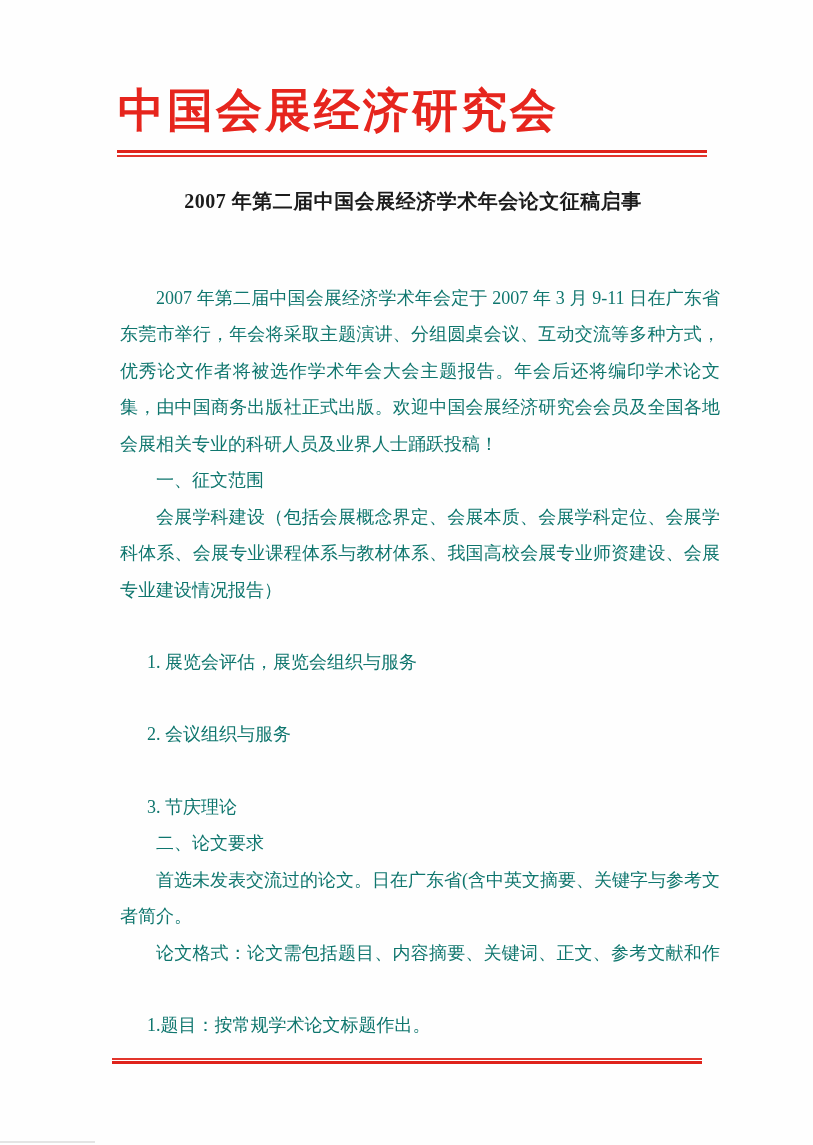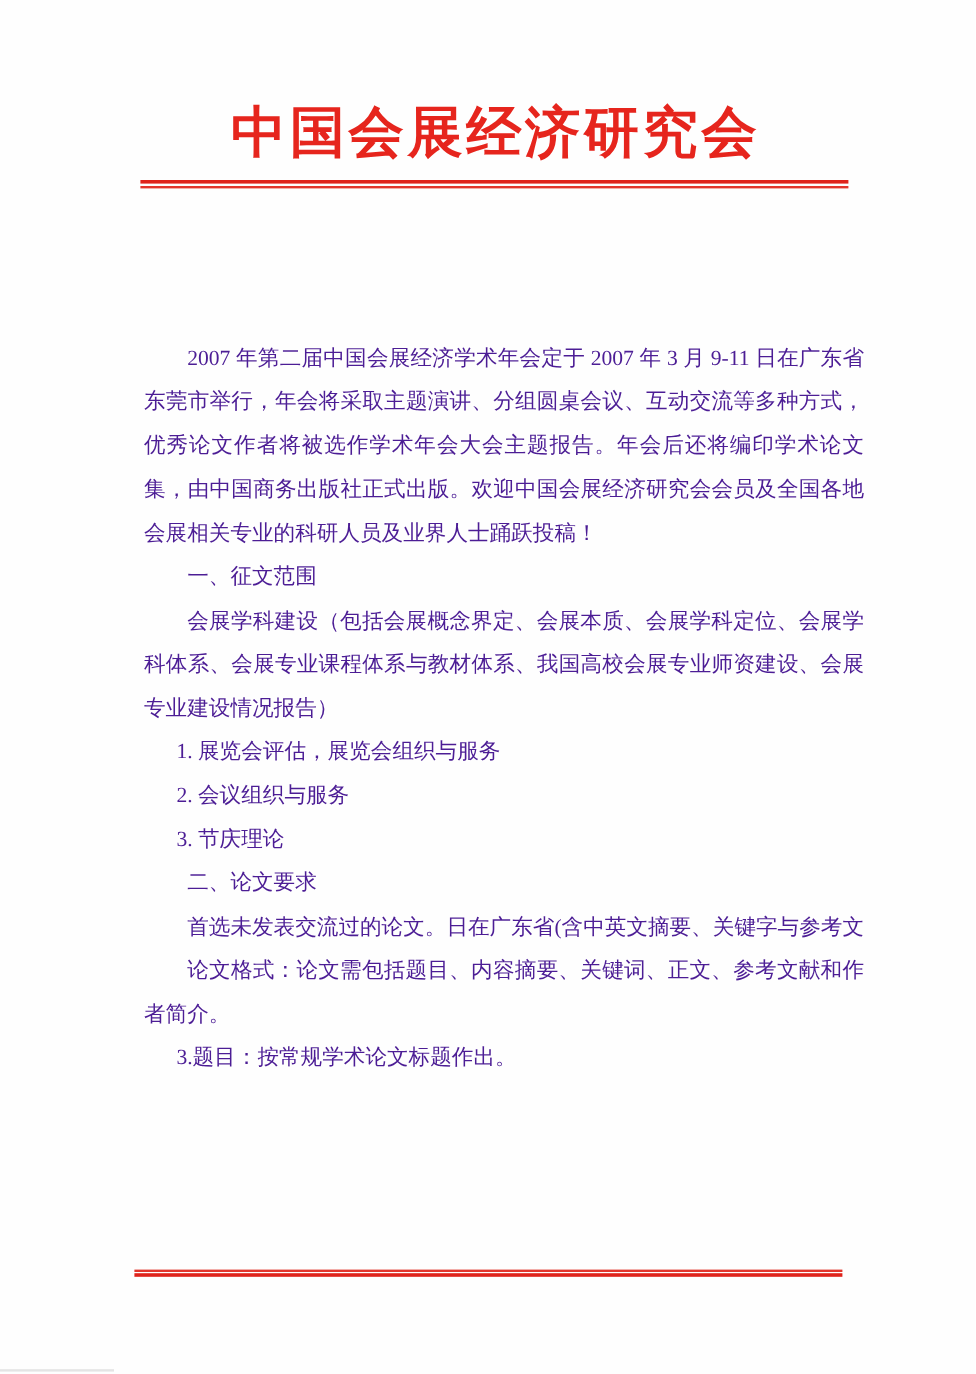--- a/index.html
+++ b/index.html
@@ -3,84 +3,85 @@
 <meta charset="utf-8">
 <style>
   html,body { margin:0; padding:0; background:#ffffff; }
   .page {
     position:relative; width:813px; height:1145px;
     background:#fefefe; overflow:hidden;
     font-family:"Liberation Serif","DejaVu Serif",serif;
   }
   .letterhead-title {
     position:absolute; left:118px; top:82px; width:590px;
-    text-align:center; font-size:46px; font-weight:bold;
+    font-size:46px; font-weight:bold;
     color:#e6251d; letter-spacing:3px; white-space:nowrap;
     line-height:58px;
   }
   .header-rule { position:absolute; left:117px; top:150px; width:590px; }
   .header-rule .thick { height:3px; background:#df231b; }
   .header-rule .thin  { height:2px; background:#e2352c; margin-top:2px; }
   .notice-title {
     position:absolute; left:118px; top:188px; width:590px;
     text-align:center; font-size:20px; font-weight:600;
     color:#1b1b1b; letter-spacing:0.5px; white-space:nowrap;
     line-height:26px;
   }
   .body-text {
     position:absolute; left:120px; top:280px; width:600px;
-    font-size:18px; color:#4c1d95;
+    font-size:18px; color:#0f766e;
   }
   .line {
     height:36.45px; line-height:36.45px;
     text-align:justify; white-space:nowrap;
   }
   .line.fill { white-space:normal; text-align-last:justify; overflow:hidden; }
   .line.end  { text-align-last:left; }
   .ind2  { text-indent:2em; }
-  .ind15 { text-indent:1.5em; }
+  .ind15 { text-indent:1.5em;margin-top:36px; }
   .footer-rule { position:absolute; left:112px; top:1058px; width:590px; }
   .footer-rule .thin  { height:2px; background:#e2352c; }
   .footer-rule .thick { height:3px; background:#df231b; margin-top:1px; }
   .scan-artifact {
     position:absolute; left:0; top:1141px; width:95px; height:2px;
     background:#e4e4e4;
   }
 </style>
 </head>
 <body>
 
 <div class="page">
 
   <div class="letterhead-title">中国会展经济研究会</div>
 
   <div class="header-rule">
     <div class="thick"></div>
     <div class="thin"></div>
   </div>
 
+  <div class="notice-title">2007 年第二届中国会展经济学术年会论文征稿启事</div>
 
   <div class="body-text">
     <div class="line fill ind2">2007 年第二届中国会展经济学术年会定于 2007 年 3 月 9-11 日在广东省</div>
     <div class="line fill">东莞市举行，年会将采取主题演讲、分组圆桌会议、互动交流等多种方式，</div>
     <div class="line fill">优秀论文作者将被选作学术年会大会主题报告。年会后还将编印学术论文</div>
     <div class="line fill">集，由中国商务出版社正式出版。欢迎中国会展经济研究会会员及全国各地</div>
     <div class="line end">会展相关专业的科研人员及业界人士踊跃投稿！</div>
     <div class="line end ind2">一、征文范围</div>
     <div class="line fill ind2">会展学科建设（包括会展概念界定、会展本质、会展学科定位、会展学</div>
     <div class="line fill">科体系、会展专业课程体系与教材体系、我国高校会展专业师资建设、会展</div>
     <div class="line end">专业建设情况报告）</div>
     <div class="line end ind15">1. 展览会评估，展览会组织与服务</div>
     <div class="line end ind15">2. 会议组织与服务</div>
     <div class="line end ind15">3. 节庆理论</div>
     <div class="line end ind2">二、论文要求</div>
     <div class="line fill ind2">首选未发表交流过的论文。日在广东省(含中英文摘要、关键字与参考文</div>
+    <div class="line end">者简介。</div>
     <div class="line fill ind2">论文格式：论文需包括题目、内容摘要、关键词、正文、参考文献和作</div>
-    <div class="line end">者简介。</div>
-    <div class="line end ind15">3.题目：按常规学术论文标题作出。</div>
+    <div class="line end ind15">1.题目：按常规学术论文标题作出。</div>
   </div>
 
   <div class="footer-rule">
     <div class="thin"></div>
     <div class="thick"></div>
   </div>
 
   <div class="scan-artifact"></div>
 
 </div>

